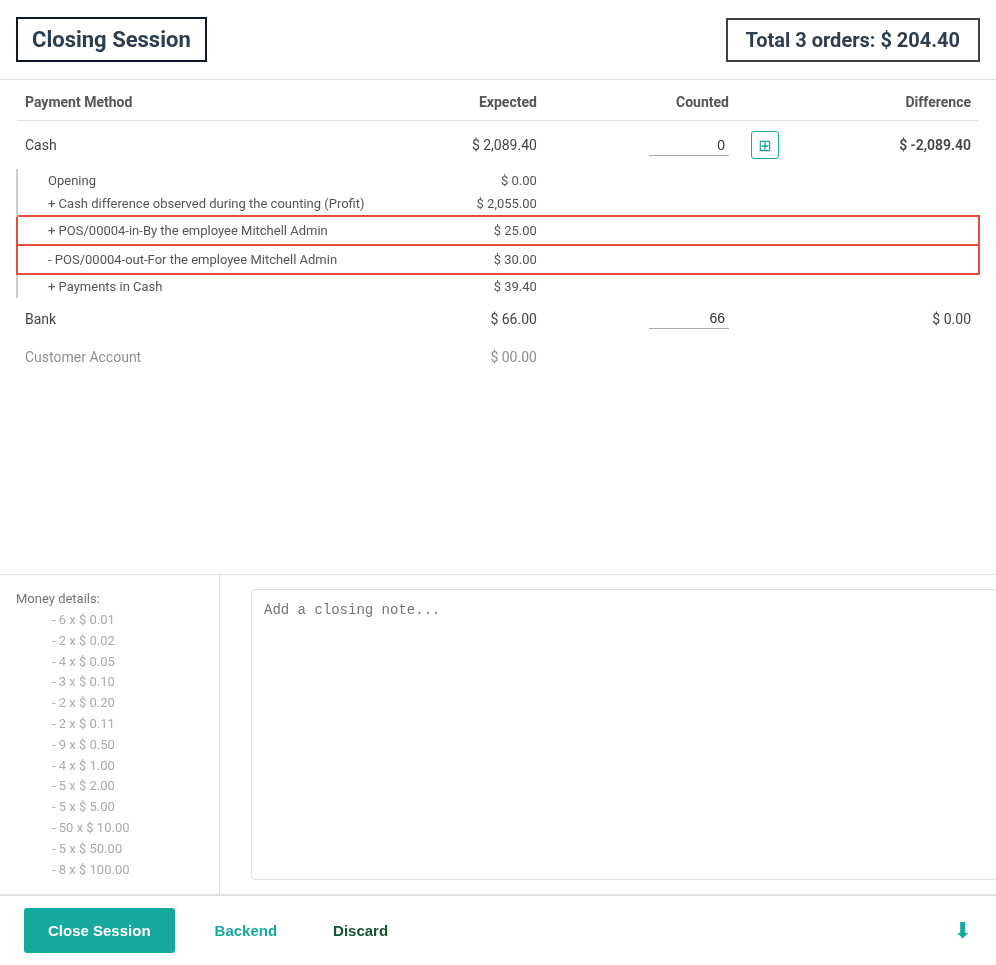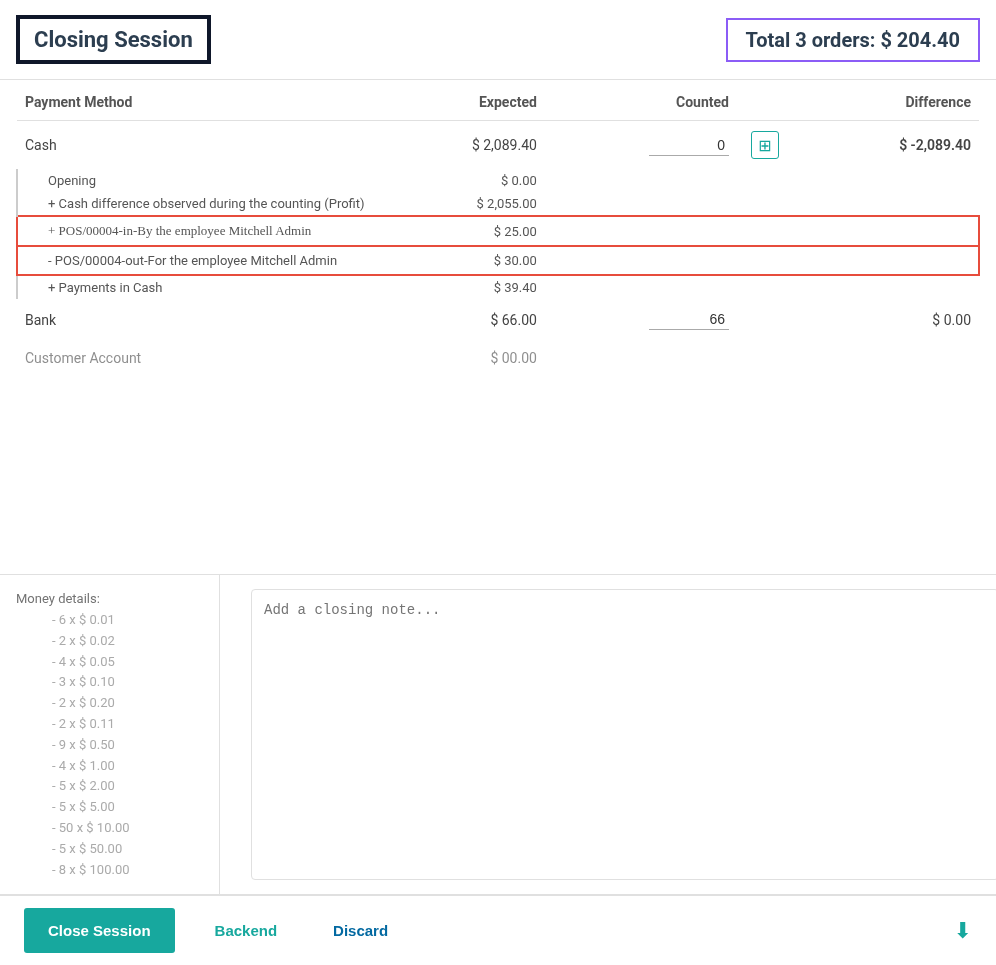--- a/index.html
+++ b/index.html
@@ -18,28 +18,28 @@
     
     .header {
       display: flex;
       justify-content: space-between;
       align-items: center;
       padding: 10px 16px;
       border-bottom: 1px solid #e0e0e0;
       min-height: 80px;
     }
     .title-box {
-      border: 4px solid #0f172a;
+      border: 2px solid #0f172a;
       padding: 8px 14px;
       font-size: 22px;
       font-weight: 700;
       color: #2c3e50;
     }
     .total-box {
-      border: 2px solid #8b5cf6;
+      border: 2px solid #404040;
       padding: 8px 18px;
       font-size: 20px;
       font-weight: 700;
       color: #2c3e50;
     }
 
     
     .main-content {
       flex: 1;
       display: flex;
@@ -225,21 +225,21 @@
       color: #17a89e;
       border: none;
       padding: 14px 24px;
       font-size: 15px;
       font-weight: 600;
       cursor: pointer;
       margin-right: 8px;
     }
     .btn-discard {
       background: transparent;
-      color: #0369a1;
+      color: #14532d;
       border: none;
       padding: 14px 24px;
       font-size: 15px;
       font-weight: 600;
       cursor: pointer;
     }
     .footer-spacer { flex: 1; }
     .download-icon {
       color: #17a89e;
       font-size: 22px;
@@ -291,21 +291,21 @@
           <td colspan="3"></td>
         </tr>
 
         <tr class="row-sub">
           <td class="sub-label">+ Cash difference observed during the counting (Profit)</td>
           <td class="amount">$ 2,055.00</td>
           <td colspan="3"></td>
         </tr>
 
         <tr class="row-highlight highlight-box">
-          <td class="sub-label" style="border-left: 2px solid rgb(231, 76, 60); border-top: 2px solid rgb(231, 76, 60); font-family: Liberation Serif, serif;">+ POS/00004-in-By the employee Mitchell Admin</td>
+          <td class="sub-label" style="border-left: 2px solid rgb(231, 76, 60); border-top: 2px solid rgb(231, 76, 60);">+ POS/00004-in-By the employee Mitchell Admin</td>
           <td class="amount" style="border-top: 2px solid rgb(231, 76, 60);">$ 25.00</td>
           <td colspan="3" style="border-top: 2px solid rgb(231, 76, 60); border-right: 2px solid rgb(231, 76, 60);"></td>
         </tr>
         <tr class="row-highlight">
           <td class="sub-label" style="padding-left: 30px; border-left: 2px solid rgb(231, 76, 60); border-bottom: 2px solid rgb(231, 76, 60);">- POS/00004-out-For the employee Mitchell Admin</td>
           <td class="amount" style="border-bottom: 2px solid rgb(231, 76, 60);">$ 30.00</td>
           <td colspan="3" style="border-bottom: 2px solid rgb(231, 76, 60); border-right: 2px solid rgb(231, 76, 60);"></td>
         </tr>
 
         <tr class="row-sub">

